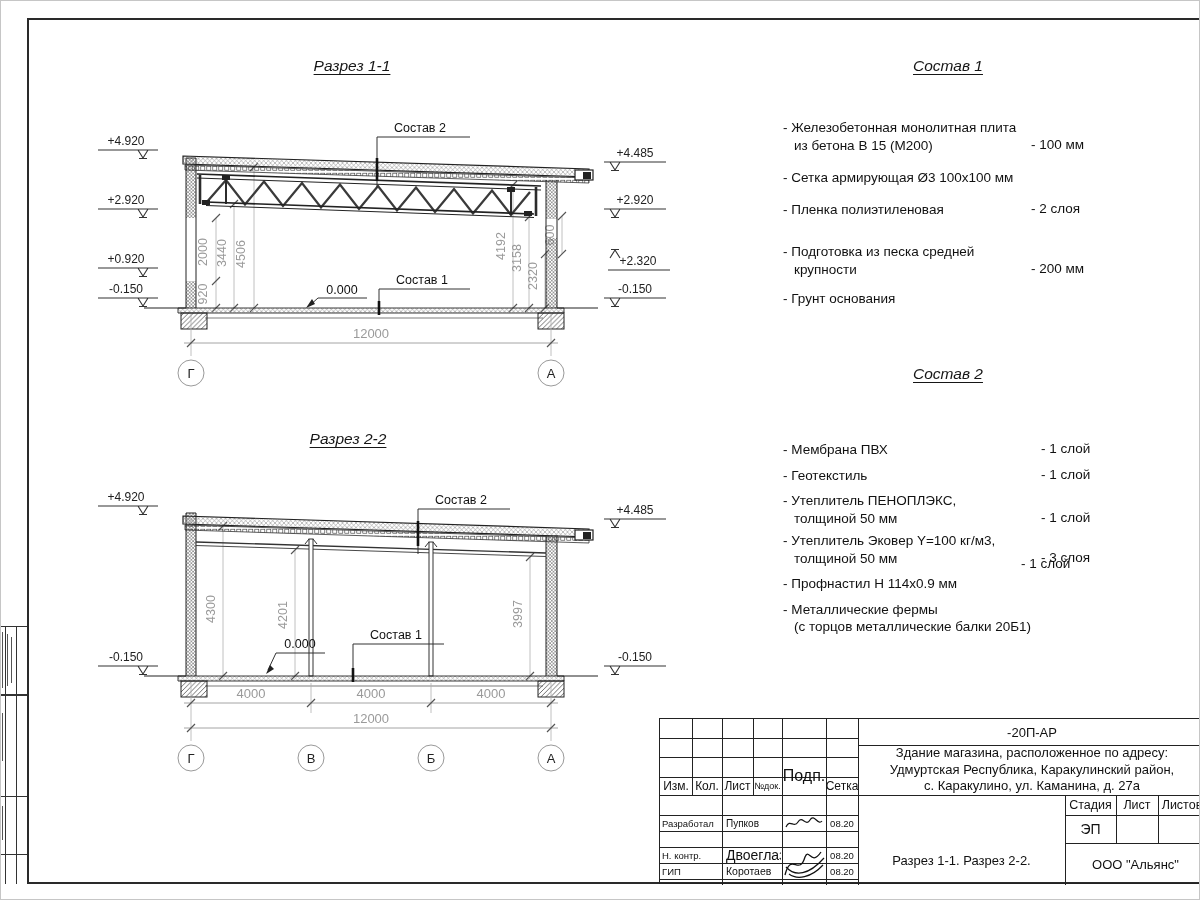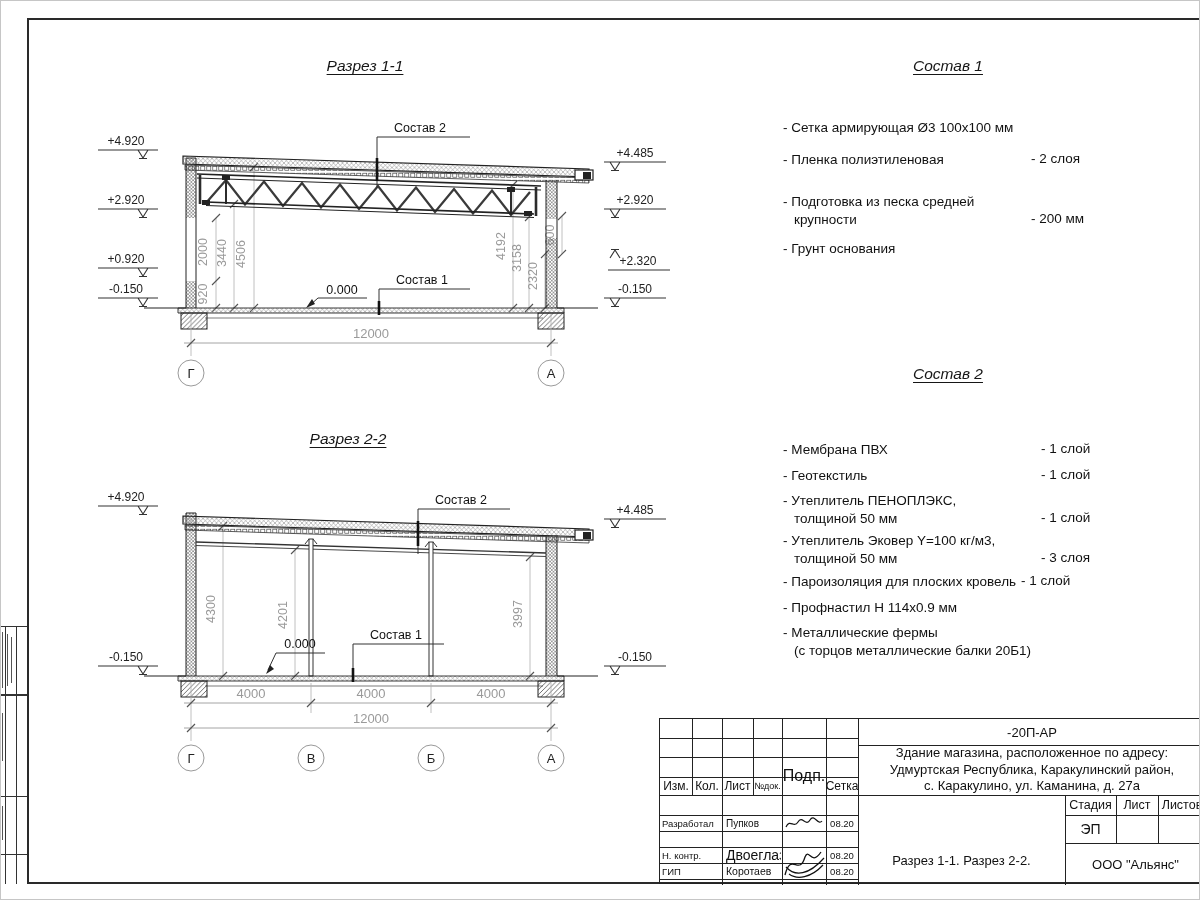--- a/index.html
+++ b/index.html
@@ -44,21 +44,21 @@
     <div class="sline" style="left:0;top:693px;width:26px;height:1.8px"></div>
     <div class="sline" style="left:0;top:795px;width:26px;height:1.4px"></div>
     <div class="sline" style="left:0;top:853px;width:26px;height:1.4px"></div>
     <div class="streak" style="left:1px;top:631px;width:1px;height:56px"></div>
     <div class="streak" style="left:6px;top:633px;width:1px;height:52px"></div>
     <div class="streak" style="left:10px;top:636px;width:1px;height:46px"></div>
     <div class="streak" style="left:1px;top:712px;width:1px;height:48px"></div>
     <div class="streak" style="left:1px;top:805px;width:1px;height:34px"></div>
   </div>
 
-  <div class="sec-title" style="left:264px;top:56px">Разрез 1-1</div>
+  <div class="sec-title" style="left:251px;top:56px">Разрез 1-1</div>
 
   <svg class="abs" style="left:85px;top:45px" width="605" height="350" viewBox="0 0 605 350">
     <defs>
       <pattern id="patCross" width="4.5" height="4.5" patternUnits="userSpaceOnUse">
         <path d="M0,0 l4.5,4.5 M4.5,0 l-4.5,4.5" stroke="#8a8a8a" stroke-width="0.55" fill="none"></path>
       </pattern>
       <pattern id="patWall" width="3.4" height="3.4" patternUnits="userSpaceOnUse">
         <path d="M0,0 l3.4,3.4 M3.4,0 l-3.4,3.4" stroke="#5e5e5e" stroke-width="0.55" fill="none"></path>
       </pattern>
       <pattern id="patDiag" width="4.8" height="4.8" patternUnits="userSpaceOnUse">
@@ -313,20 +313,25 @@
       <circle cx="345" cy="307" r="13" fill="none" stroke="#9a9a9a" stroke-width="1"></circle>
       <text x="345" y="312" text-anchor="middle" font-size="13" fill="#222">Б</text>
       <circle cx="465" cy="307" r="13" fill="none" stroke="#9a9a9a" stroke-width="1"></circle>
       <text x="465" y="312" text-anchor="middle" font-size="13" fill="#222">А</text>
     </g>
   </svg>
 
   <div class="list-block" style="left:782px;top:56px;width:330px">
     <div class="list-title">Состав 1</div>
     <div class="list-items" style="margin-top:44px">
+      <div class="list-item" style="margin-bottom:15px">
+        <div class="item-name">- Железобетонная  монолитная плита
+из бетона В 15 (М200)</div>
+        <div class="item-val s1-val">- 100 мм</div>
+      </div>
       <div class="list-item" style="margin-bottom:14px">
         <div class="item-name">- Сетка армирующая Ø3 100x100 мм</div>
       </div>
       <div class="list-item" style="margin-bottom:25px">
         <div class="item-name">- Пленка полиэтиленовая</div>
         <div class="item-val s1-val">-  2 слоя</div>
       </div>
       <div class="list-item" style="margin-bottom:12px">
         <div class="item-name">- Подготовка из песка средней
 крупности</div>
@@ -353,21 +358,20 @@
         <div class="item-name">- Утеплитель ПЕНОПЛЭКС,
 толщиной 50 мм</div>
         <div class="item-val s2-val">- 1 слой</div>
       </div>
       <div class="list-item" style="margin-bottom:6px">
         <div class="item-name">- Утеплитель Эковер Y=100 кг/м3,
 толщиной 50 мм</div>
         <div class="item-val s2-val">- 3 слоя</div>
       </div>
       <div class="list-item" style="margin-bottom:8px">
-        <div class="item-name">- Пароизоляция для плоских кровель</div>
         <div class="item-val s2-val" style="left:238px">- 1 слой</div>
       </div>
       <div class="list-item" style="margin-bottom:8px">
         <div class="item-name">- Профнастил Н 114x0.9 мм</div>
       </div>
       <div class="list-item">
         <div class="item-name" style="max-width:290px">- Металлические фермы
 (с торцов металлические балки 20Б1)</div>
       </div>
     </div>

